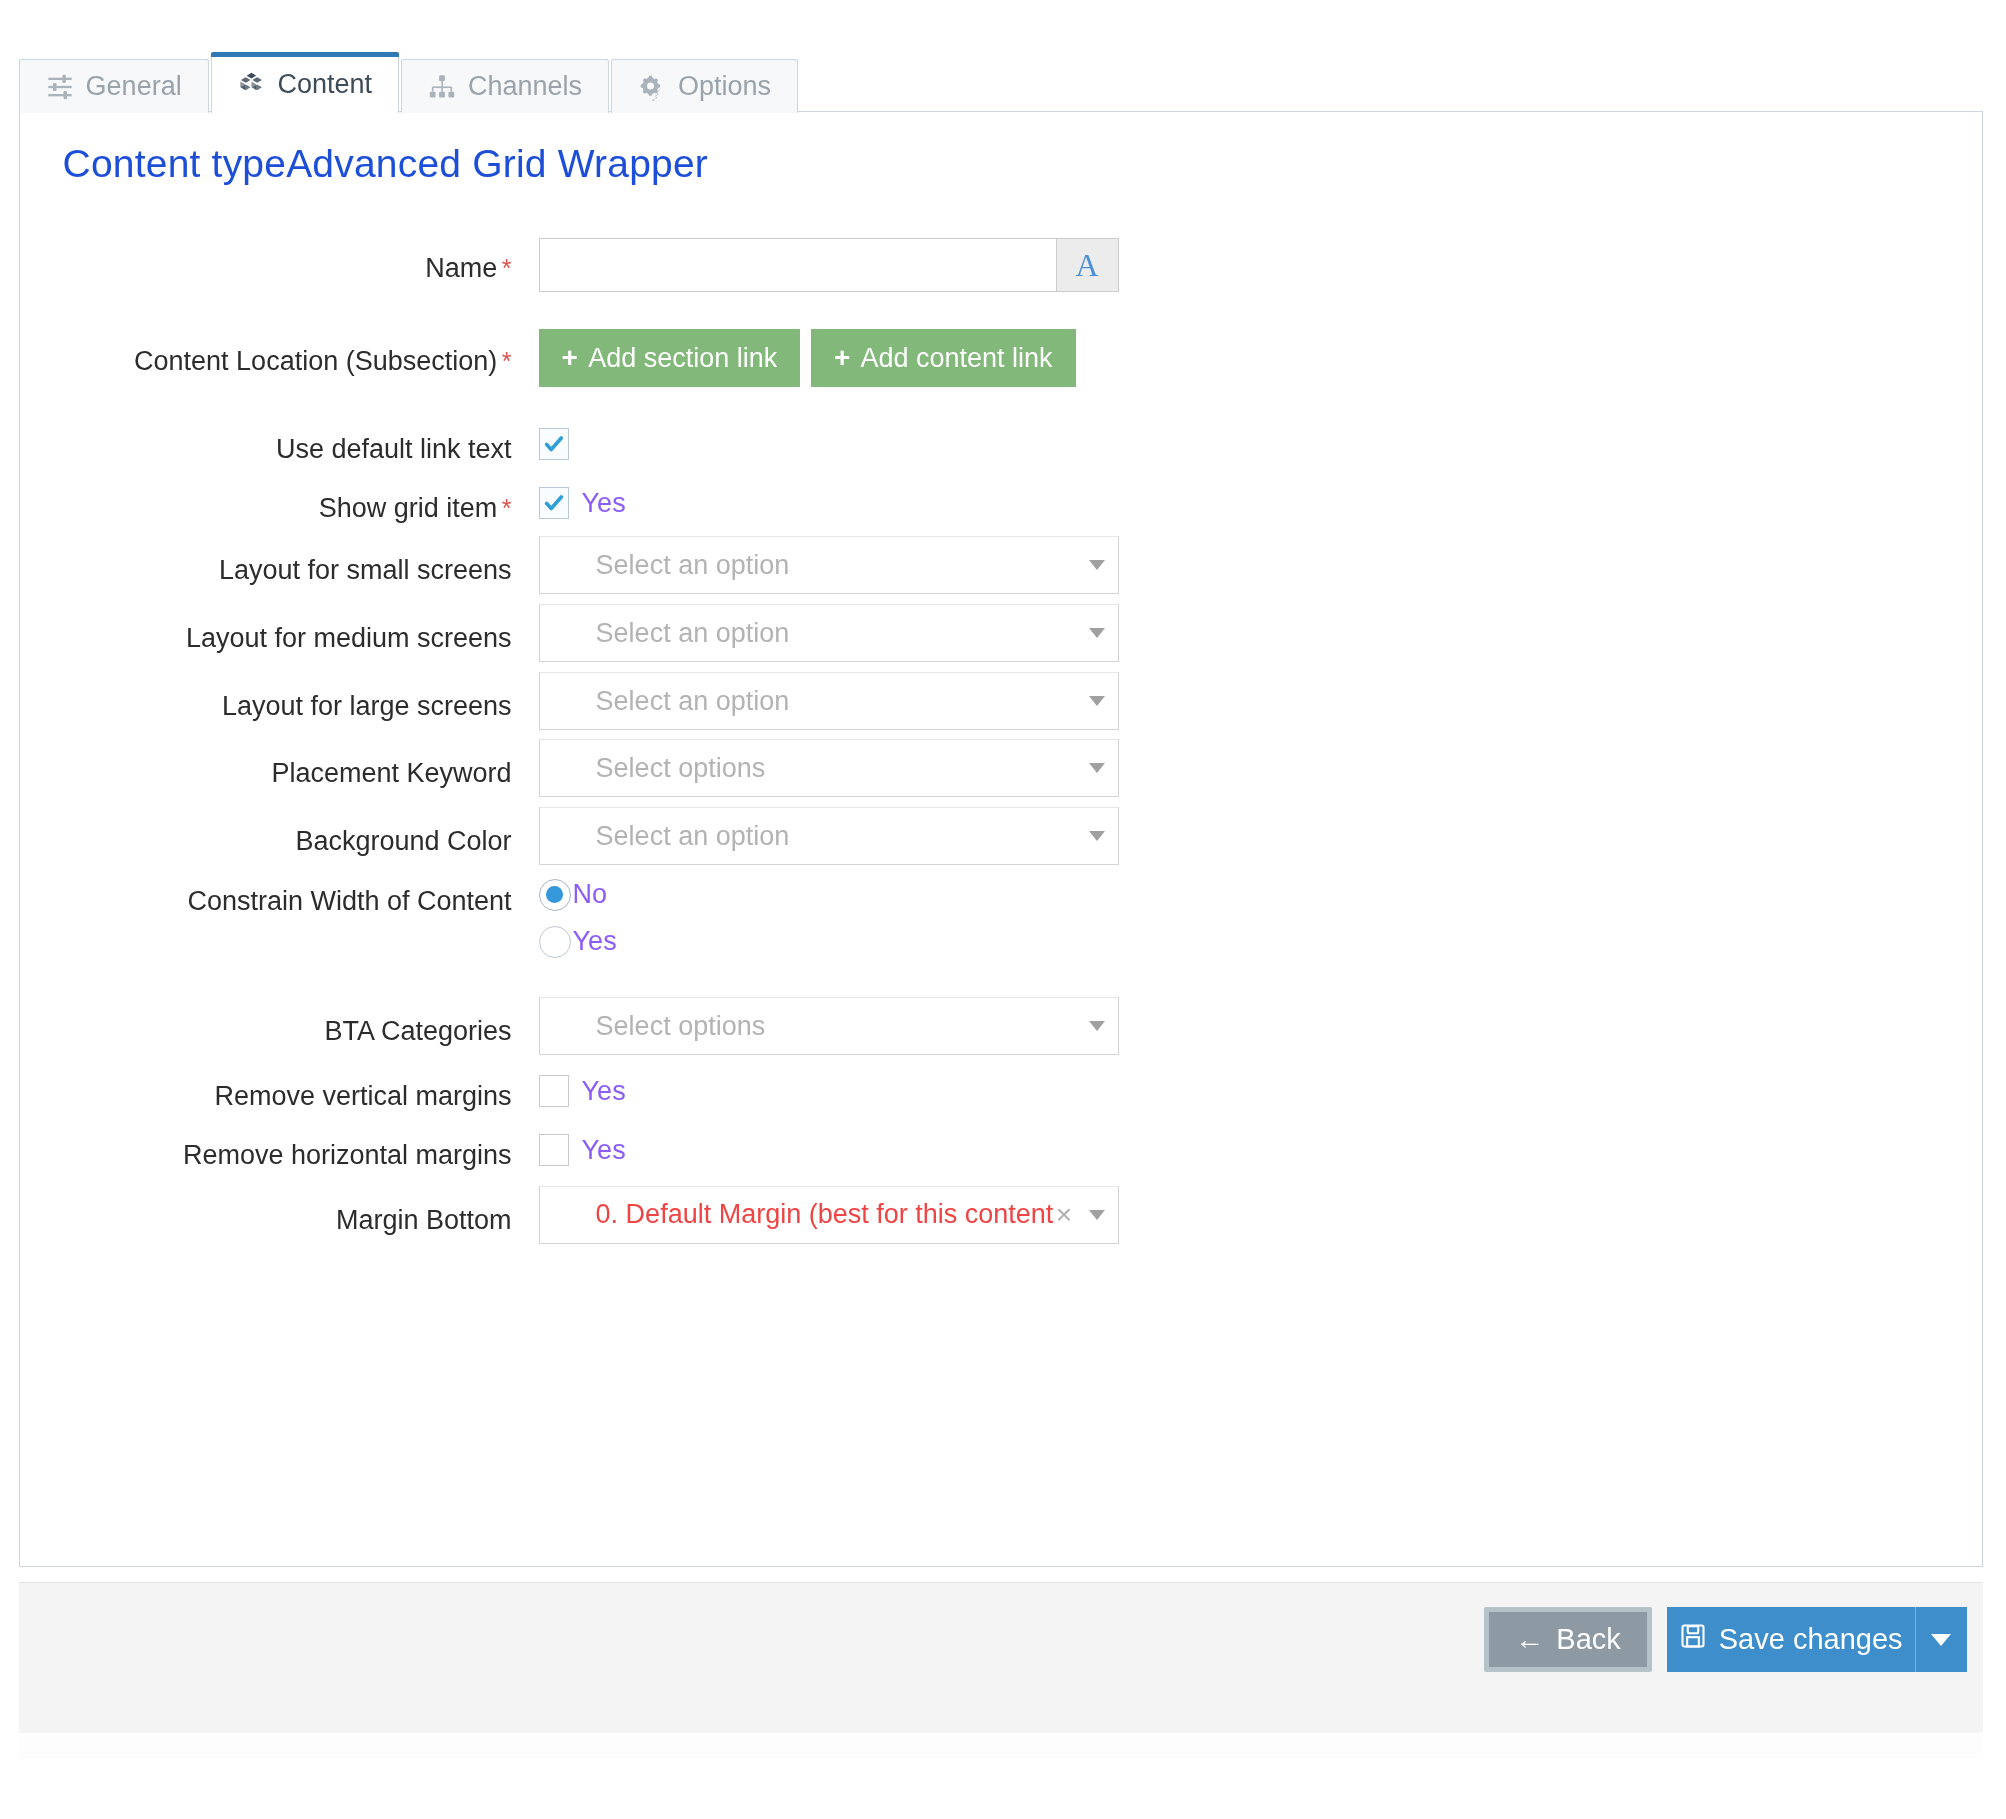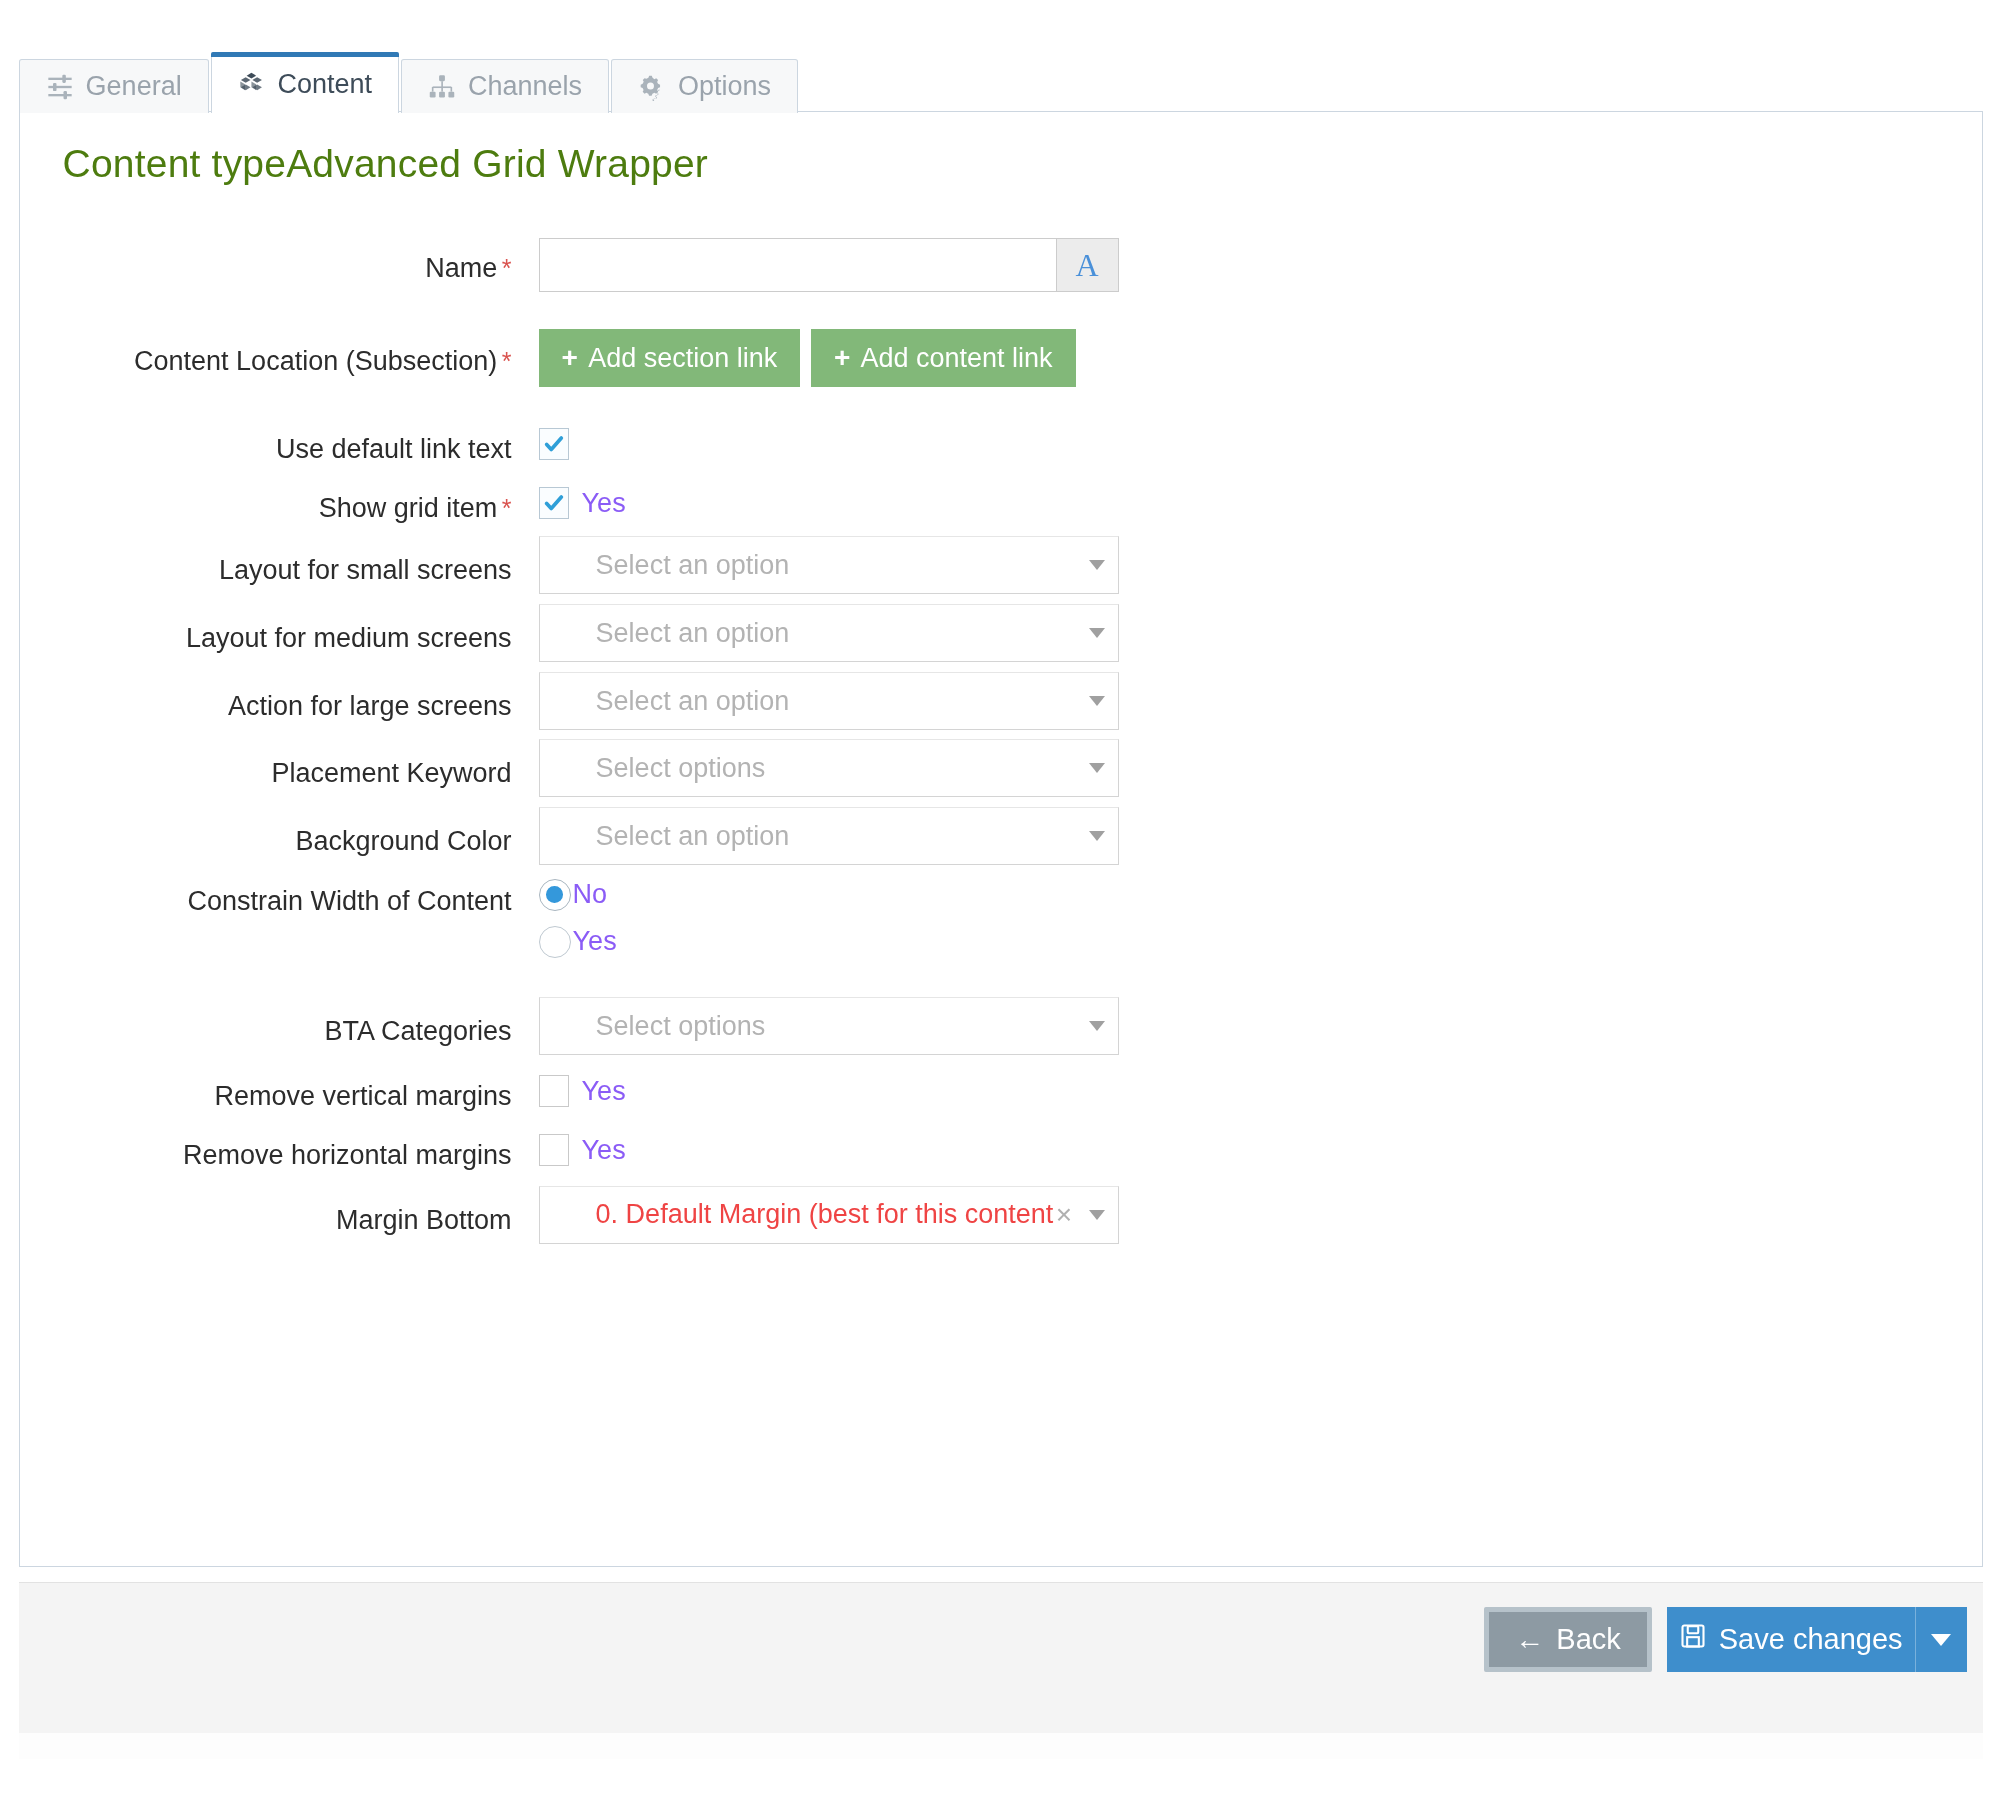--- a/index.html
+++ b/index.html
@@ -52,21 +52,21 @@
   
   .panel {
     position: absolute; left: 18.6px; top: 111px;
     width: 1964px; height: 1456px;
     background: #ffffff;
     border: 0.9px solid #ccd6e0;
     z-index: 1;
   }
   .panel-title {
     position: absolute; left: 43px; top: 30px;
-    font-size: 39px; color: #4d7c0f; font-weight: 400;
+    font-size: 39px; color: #1d4ed8; font-weight: 400;
     letter-spacing: 0.2px; white-space: nowrap;
   }
 
   
   .form {
     position: absolute; left: 0; top: 88px; width: 1141px;
   }
   .row { position: absolute; left: 0; width: 1141px; }
   .lbl-wrap { position: absolute; left: 0; top: 0; width: 492px; text-align: right;
               font-size: 27px; color: #2c2c2c; white-space: nowrap; }
@@ -316,21 +316,21 @@
         <div class="lbl-wrap">Layout for medium screens</div>
         <div class="ctl" style="top:-18.6px;">
           <div class="sel">
             <span class="txt">Select an option</span>
             <span class="caret"></span>
           </div>
         </div>
       </div>
 
       <div class="row" style="top:491px;">
-        <div class="lbl-wrap">Action for large screens</div>
+        <div class="lbl-wrap">Layout for large screens</div>
         <div class="ctl" style="top:-18.6px;">
           <div class="sel">
             <span class="txt">Select an option</span>
             <span class="caret"></span>
           </div>
         </div>
       </div>
 
       <div class="row" style="top:558px;">
         <div class="lbl-wrap">Placement Keyword</div>

